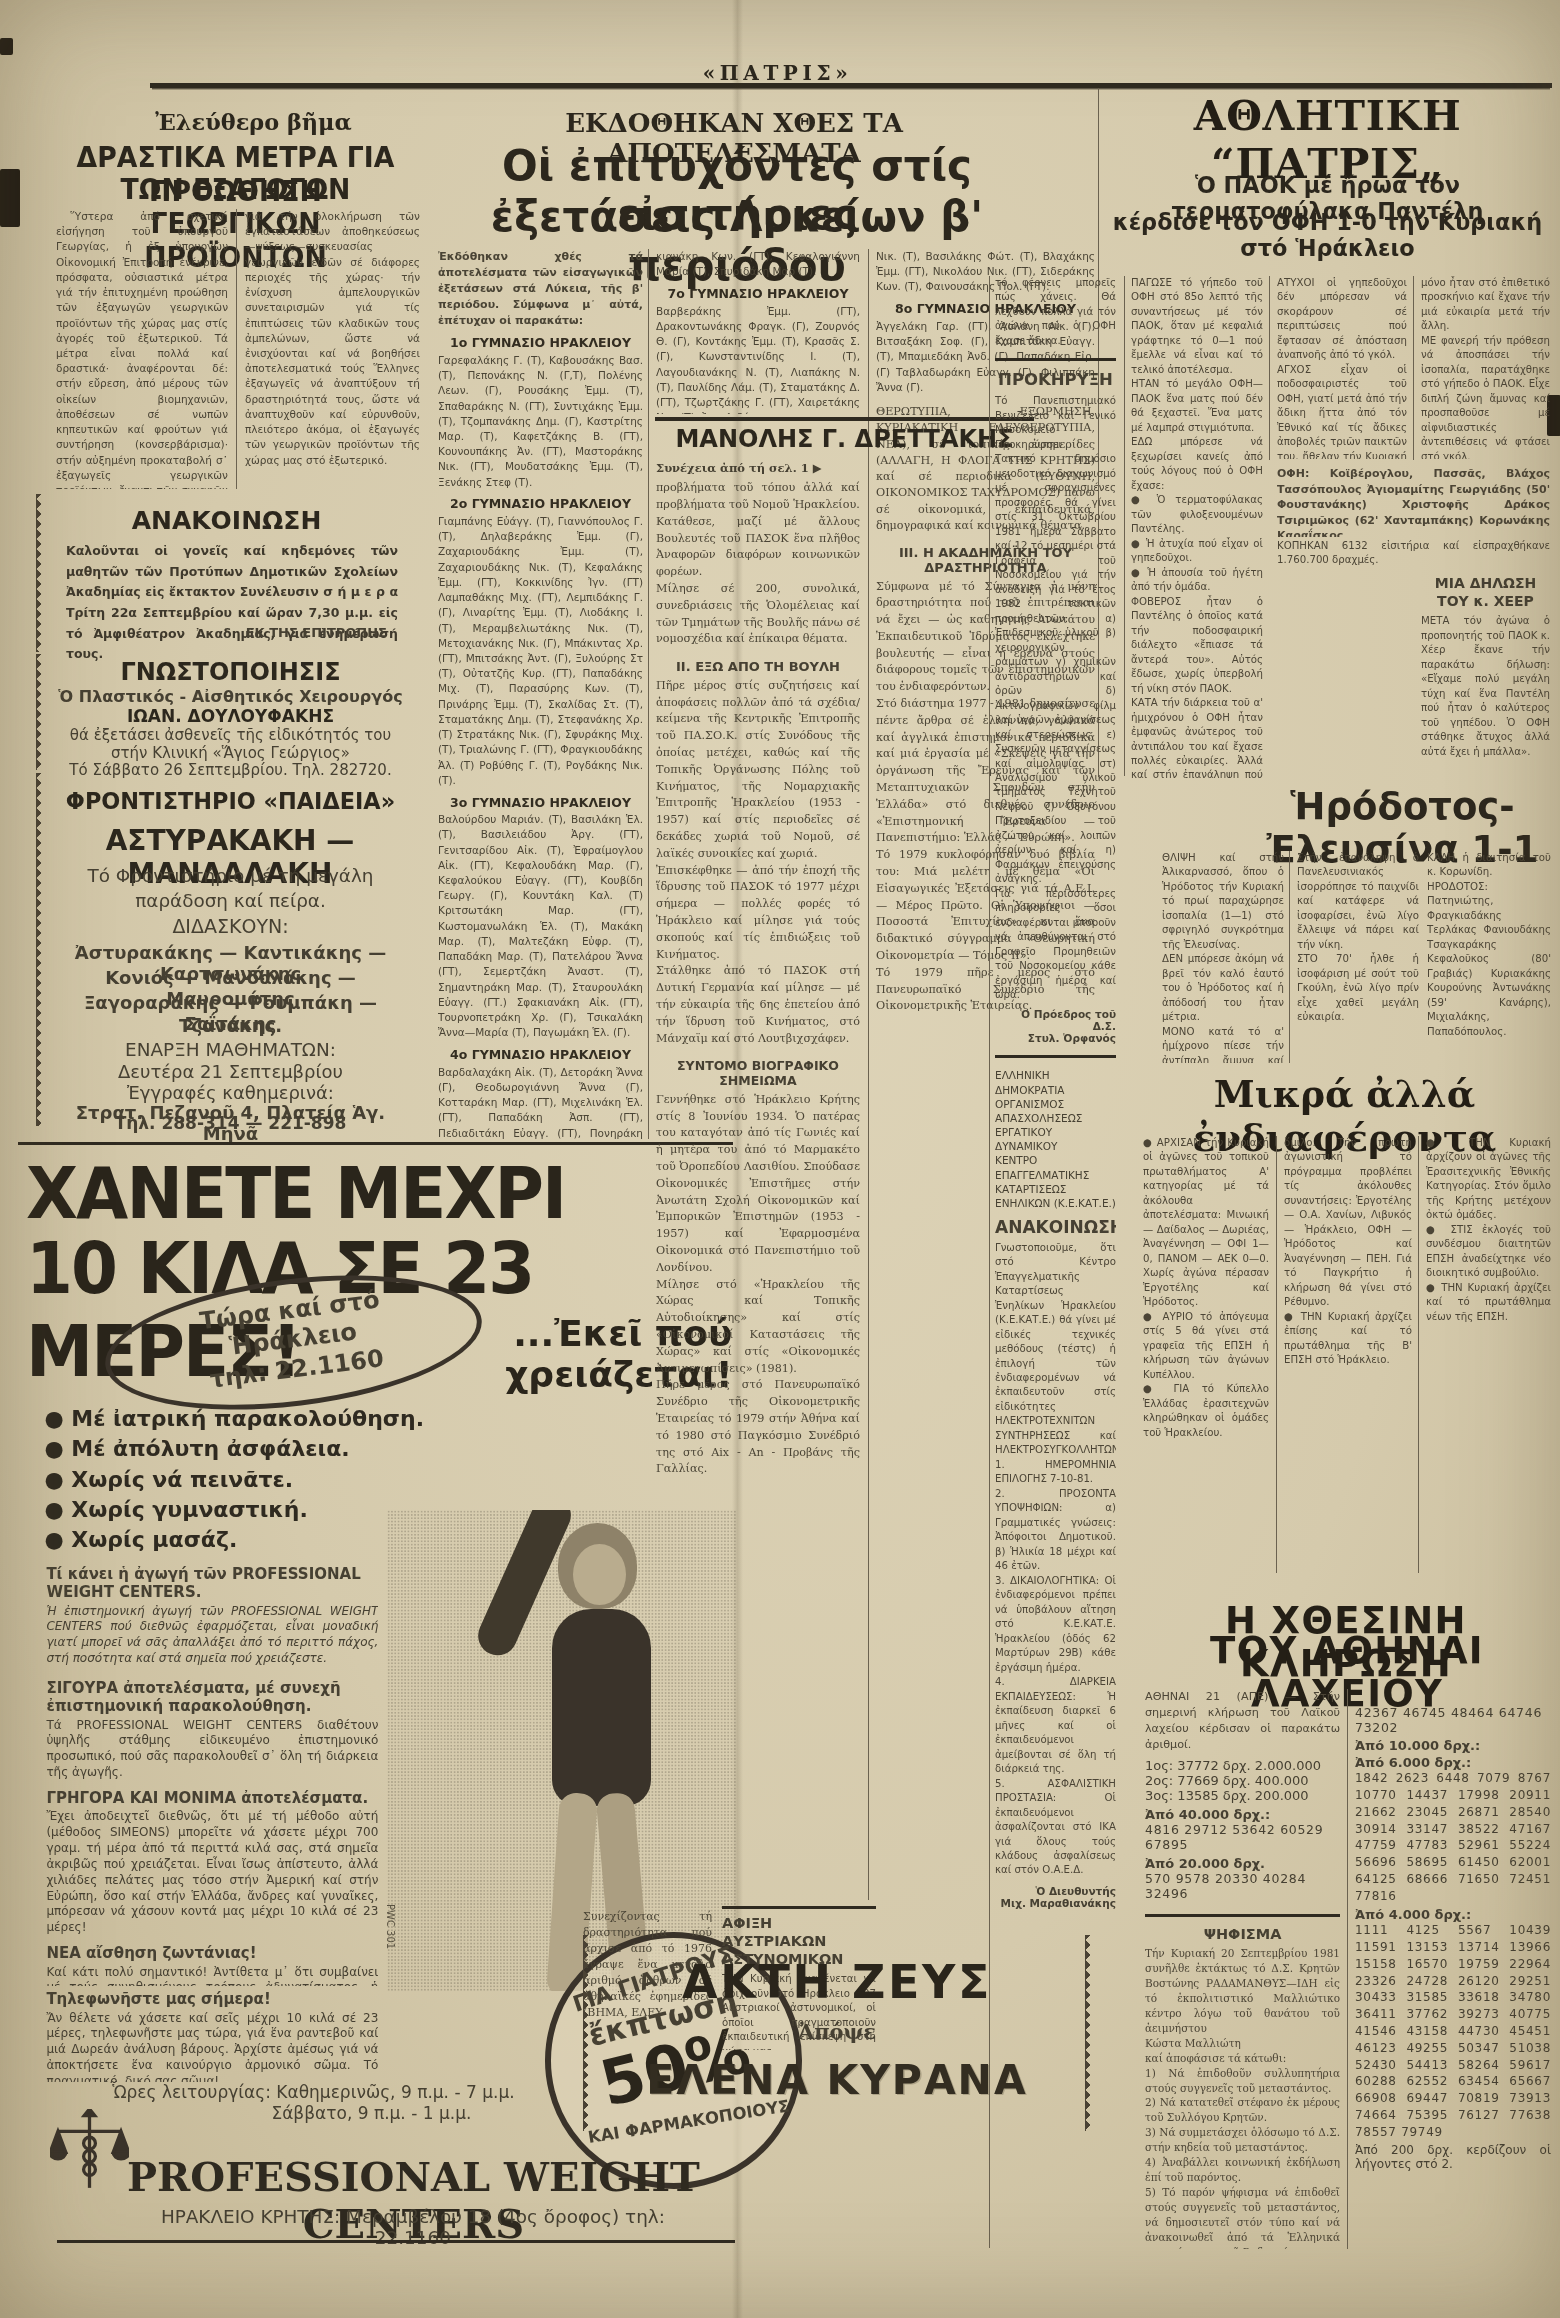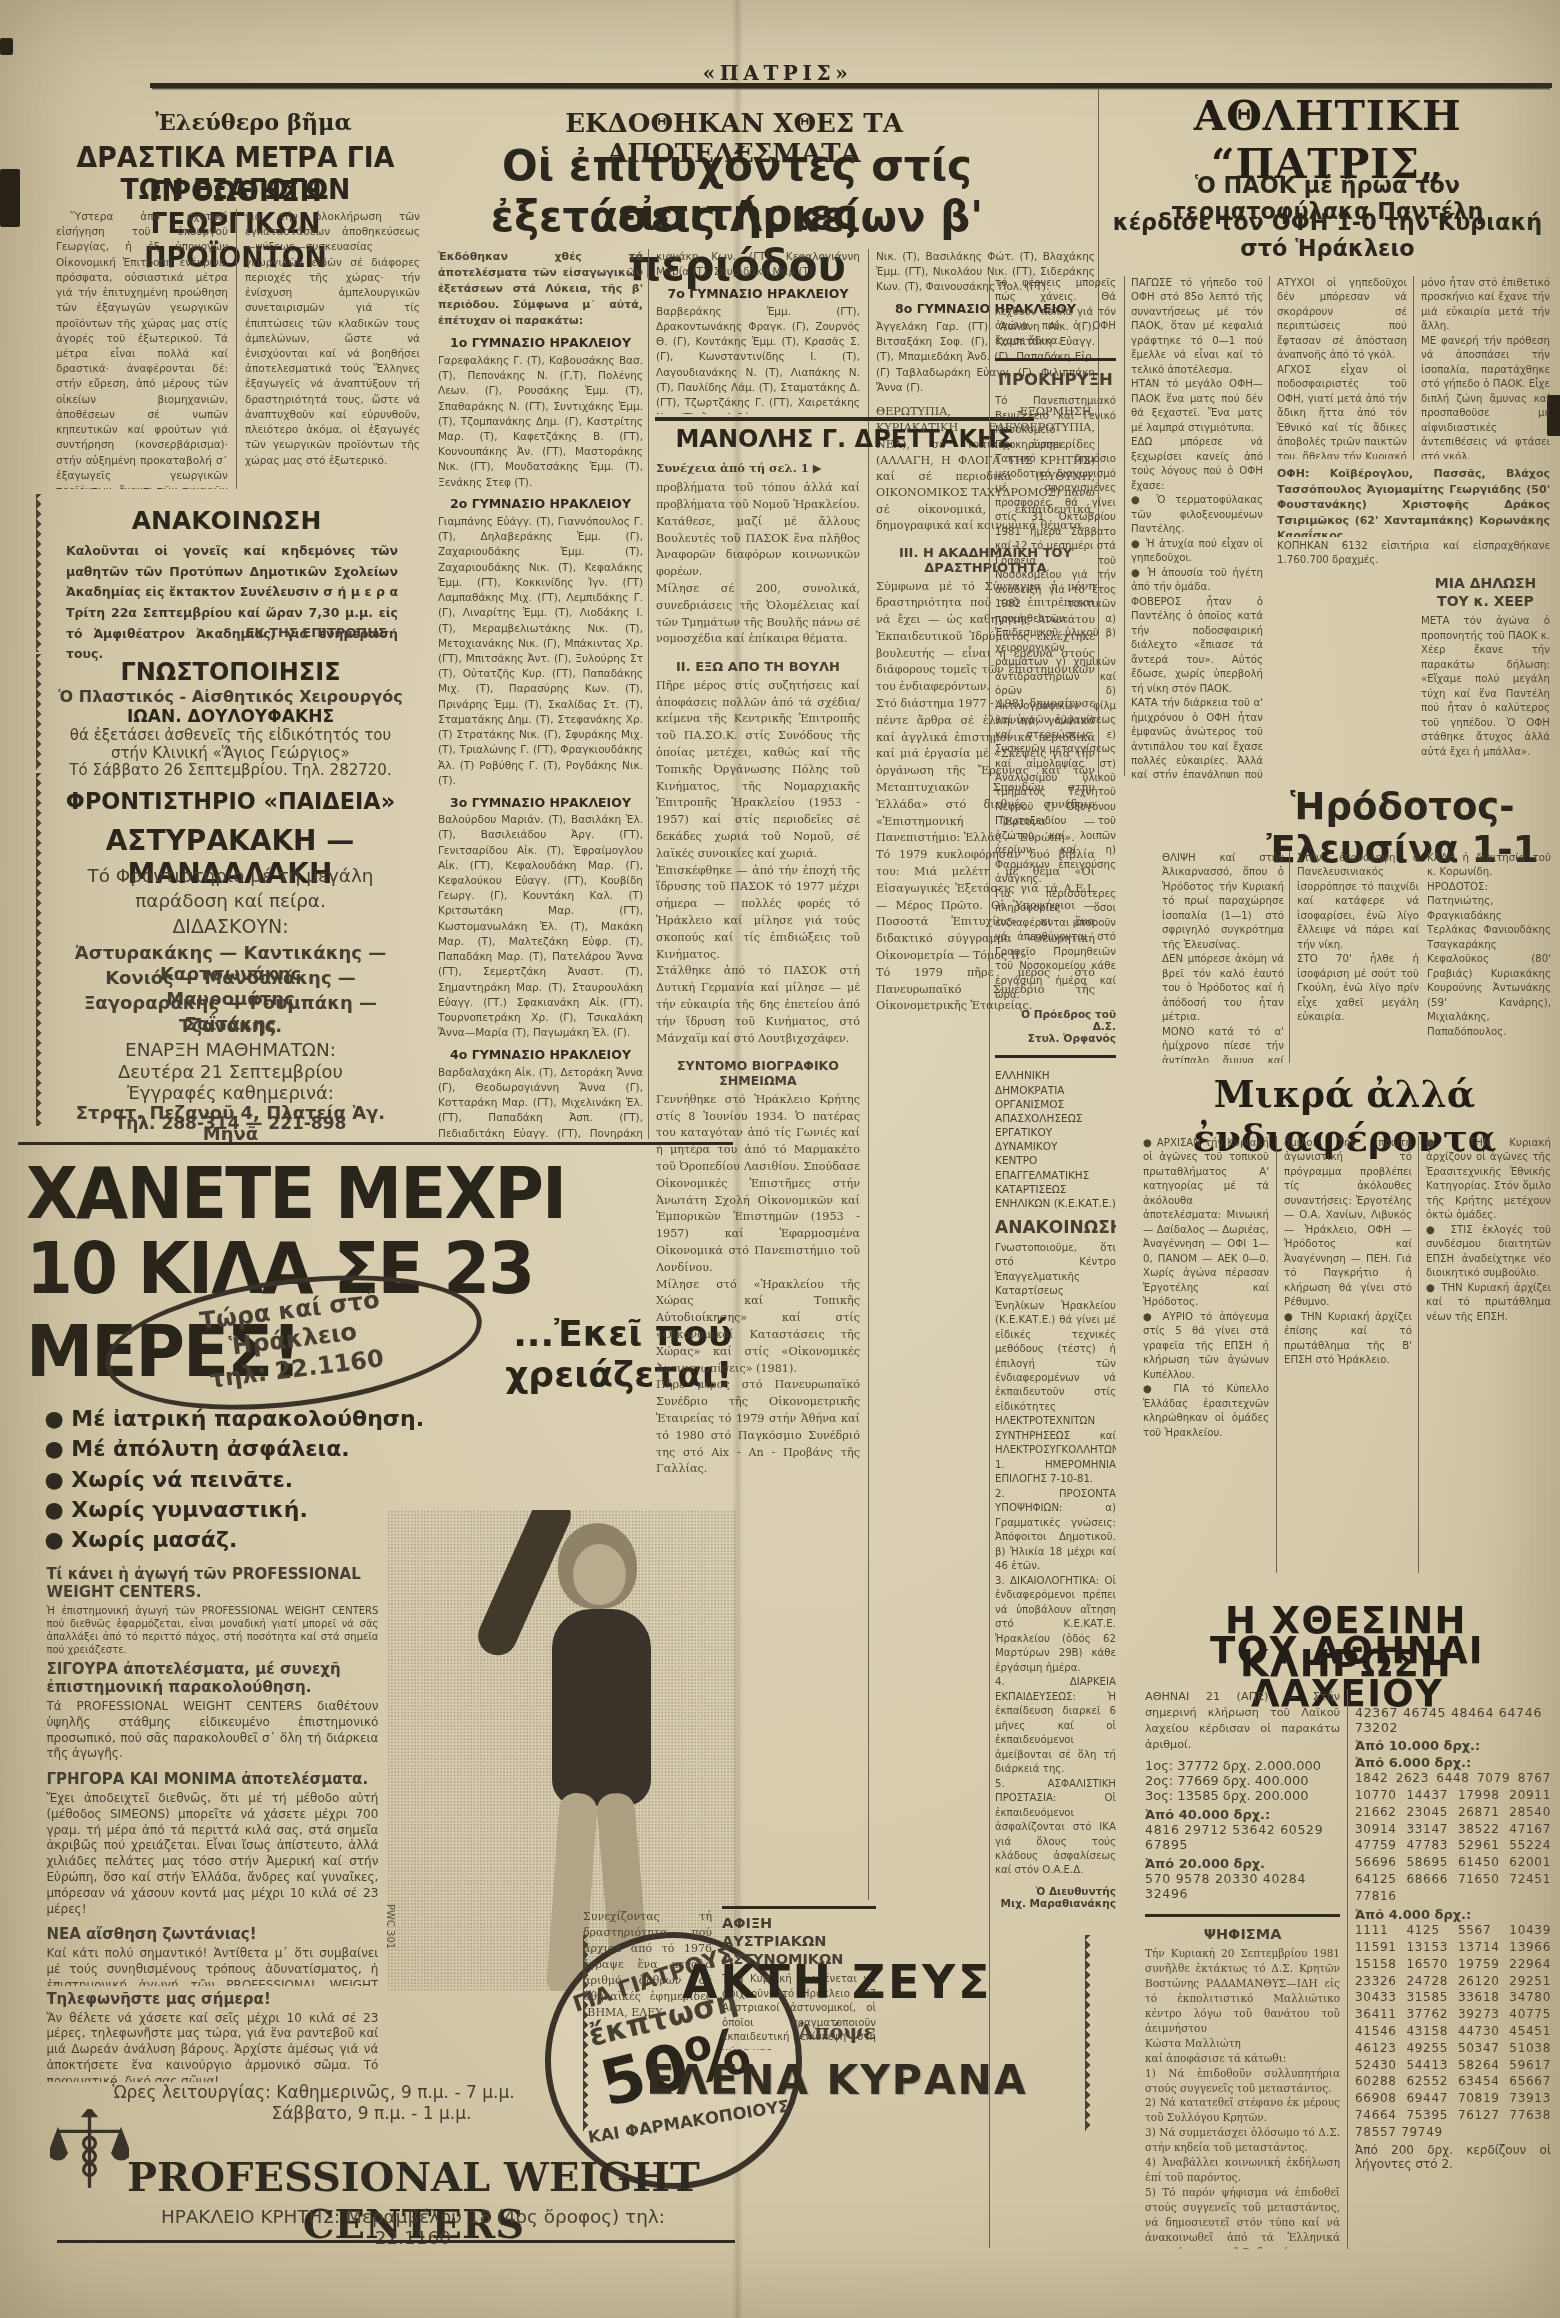--- a/index.html
+++ b/index.html
@@ -97,21 +97,21 @@
     </div>
     <div style="position:absolute;left:26px;top:257px;width:434px;font-size:22px;font-weight:bold;line-height:1.38;color:#2f2a20;">
       <div>● Μέ ἰατρική παρακολούθηση.</div>
       <div>● Μέ ἀπόλυτη ἀσφάλεια.</div>
       <div>● Χωρίς νά πεινᾶτε.</div>
       <div>● Χωρίς γυμναστική.</div>
       <div>● Χωρίς μασάζ.</div>
     </div>
     <div style="position:absolute;left:28px;top:418px;width:332px;height:421px;overflow:hidden;">
       <div class="b" style="font-size:15px;margin-bottom:2.6px;">Τί κάνει ἡ ἀγωγή τῶν PROFESSIONAL WEIGHT CENTERS.</div>
-      <div class="jus" style="font-size:10px;line-height:1.32;margin-bottom:4px;">Ἡ ἐπιστημονική ἀγωγή τῶν PROFESSIONAL WEIGHT CENTERS πού διεθνῶς ἐφαρμόζεται, εἶναι μοναδική γιατί μπορεῖ νά σᾶς ἀπαλλάξει ἀπό τό περιττό πάχος, στή ποσότητα καί στά σημεῖα πού χρειάζεστε.</div>
+      <div class="jus" style="font-size:12px;line-height:1.32;margin-bottom:12px;font-style:italic;">Ἡ ἐπιστημονική ἀγωγή τῶν PROFESSIONAL WEIGHT CENTERS πού διεθνῶς ἐφαρμόζεται, εἶναι μοναδική γιατί μπορεῖ νά σᾶς ἀπαλλάξει ἀπό τό περιττό πάχος, στή ποσότητα καί στά σημεῖα πού χρειάζεστε.</div>
       <div class="b" style="font-size:15px;margin-bottom:2.6px;">ΣΙΓΟΥΡΑ ἀποτελέσματα, μέ συνεχῆ ἐπιστημονική παρακολούθηση.</div>
       <div class="jus" style="font-size:12px;line-height:1.32;margin-bottom:8px;">Τά PROFESSIONAL WEIGHT CENTERS διαθέτουν ὑψηλῆς στάθμης εἰδικευμένο ἐπιστημονικό προσωπικό, πού σᾶς παρακολουθεῖ σ᾽ ὅλη τή διάρκεια τῆς ἀγωγῆς.</div>
       <div class="b" style="font-size:15px;margin-bottom:2.6px;">ΓΡΗΓΟΡΑ ΚΑΙ ΜΟΝΙΜΑ ἀποτελέσματα.</div>
       <div class="jus" style="font-size:12px;line-height:1.32;margin-bottom:8px;">Ἔχει ἀποδειχτεῖ διεθνῶς, ὅτι μέ τή μέθοδο αὐτή (μέθοδος SIMEONS) μπορεῖτε νά χάσετε μέχρι 700 γραμ. τή μέρα ἀπό τά περιττά κιλά σας, στά σημεῖα ἀκριβῶς πού χρειάζεται. Εἶναι ἴσως ἀπίστευτο, ἀλλά χιλιάδες πελάτες μας τόσο στήν Ἀμερική καί στήν Εὐρώπη, ὅσο καί στήν Ἑλλάδα, ἄνδρες καί γυναῖκες, μπόρεσαν νά χάσουν κοντά μας μέχρι 10 κιλά σέ 23 μέρες!</div>
       <div class="b" style="font-size:15px;margin-bottom:2.6px;">ΝΕΑ αἴσθηση ζωντάνιας!</div>
       <div class="jus" style="font-size:12px;line-height:1.32;">Καί κάτι πολύ σημαντικό! Ἀντίθετα μ᾽ ὅτι συμβαίνει μέ τούς συνηθισμένους τρόπους ἀδυνατίσματος, ἡ ἐπιστημονική ἀγωγή τῶν PROFESSIONAL WEIGHT CENTERS σᾶς χαρίζει μιά σπάνια αἴσθηση ζωντάνιας. Ἀπό τίς πρῶτες κιόλας μέρες θά νιώσετε εὐεξία, κέφι καί ἐνεργητικότητα!</div>
     </div>
     <div style="position:absolute;left:28px;top:843px;width:332px;height:92px;overflow:hidden;">
       <div class="b" style="font-size:15px;margin-bottom:2.6px;">Τηλεφωνῆστε μας σήμερα!</div>
       <div class="jus" style="font-size:12px;line-height:1.32;">Ἄν θέλετε νά χάσετε καί σεῖς μέχρι 10 κιλά σέ 23 μέρες, τηλεφωνῆστε μας τώρα, γιά ἕνα ραντεβοῦ καί μιά Δωρεάν ἀνάλυση βάρους. Ἀρχίστε ἀμέσως γιά νά ἀποκτήσετε ἕνα καινούργιο ἁρμονικό σῶμα. Τό πραγματικό, δικό σας σῶμα!</div>

